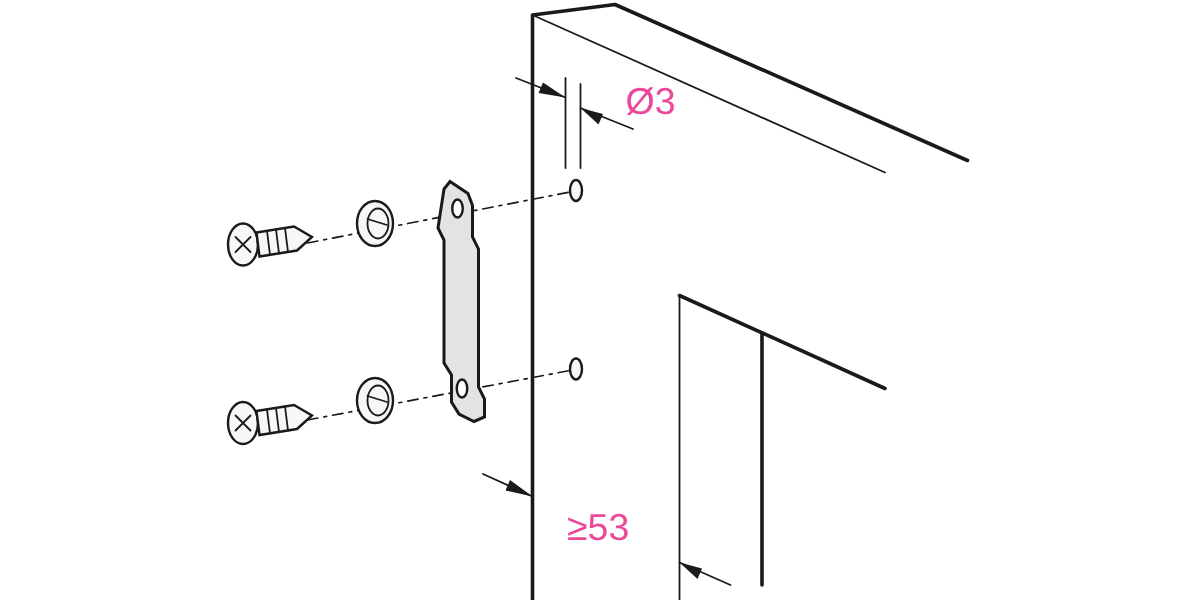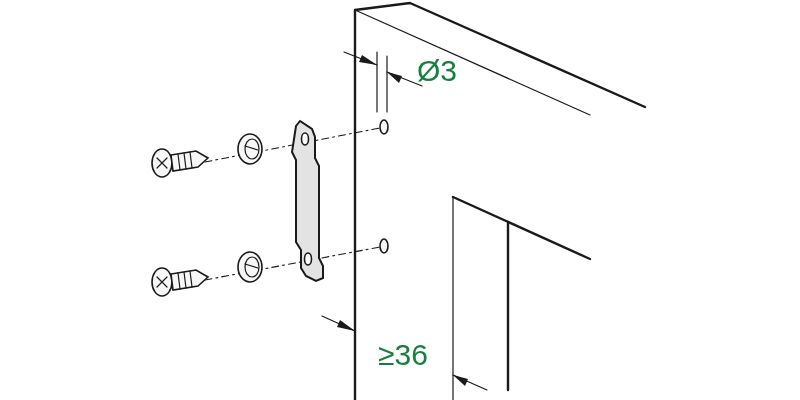--- a/index.html
+++ b/index.html
@@ -1,18 +1,18 @@
 <!DOCTYPE html>
 <html><head>
   <meta charset="utf-8">
   <style>
     html, body { margin: 0; padding: 0; background: #ffffff; }
     body { width: 800px; height: 400px; overflow: hidden; position: relative; font-family: "Liberation Sans", sans-serif; }
     #canvas { position: absolute; left: 0; top: 0; width: 800px; height: 400px; }
-    .dim-label { position: absolute; font-family: "Liberation Sans", sans-serif; font-size: 30px; color: #15803d; line-height: 1; }
+    .dim-label { position: absolute; font-family: "Liberation Sans", sans-serif; font-size: 25px; color: #ec4899; line-height: 1; }
     .stroke { stroke: #1a1a1a; fill: none; stroke-linecap: round; stroke-linejoin: round; }
     .thick { stroke-width: 2.4; }
     .thin { stroke-width: 1.2; }
     .dash { stroke-dasharray: 7 4 2 4; stroke-width: 1.1; }
     .plate { fill: #e3e3e3; stroke: #1a1a1a; stroke-width: 2; }
     .part { fill: #f7f7f7; stroke: #1a1a1a; stroke-width: 1.6; }
   </style>
 </head>
 <body>
 
@@ -81,13 +81,13 @@
 
   <g>
     <ellipse class="part" cx="162" cy="282" rx="10" ry="14"></ellipse>
     <path class="stroke thin" d="M157,277 L167,287 M157,287 L167,277"></path>
     <path class="part" d="M171,274 L196,270 L208,277 L198,286 L173,290 Z"></path>
     <path class="stroke thin" d="M178,273 L180,289 M184,272 L186,288 M190,271 L192,287"></path>
   </g>
 </svg>
 
 <div class="dim-label" style="left:417px; top:56px;">Ø3</div>
-<div class="dim-label" style="left:378px; top:340px;">≥36</div>
+<div class="dim-label" style="left:378px; top:340px;">≥53</div>
 
 </body></html>

